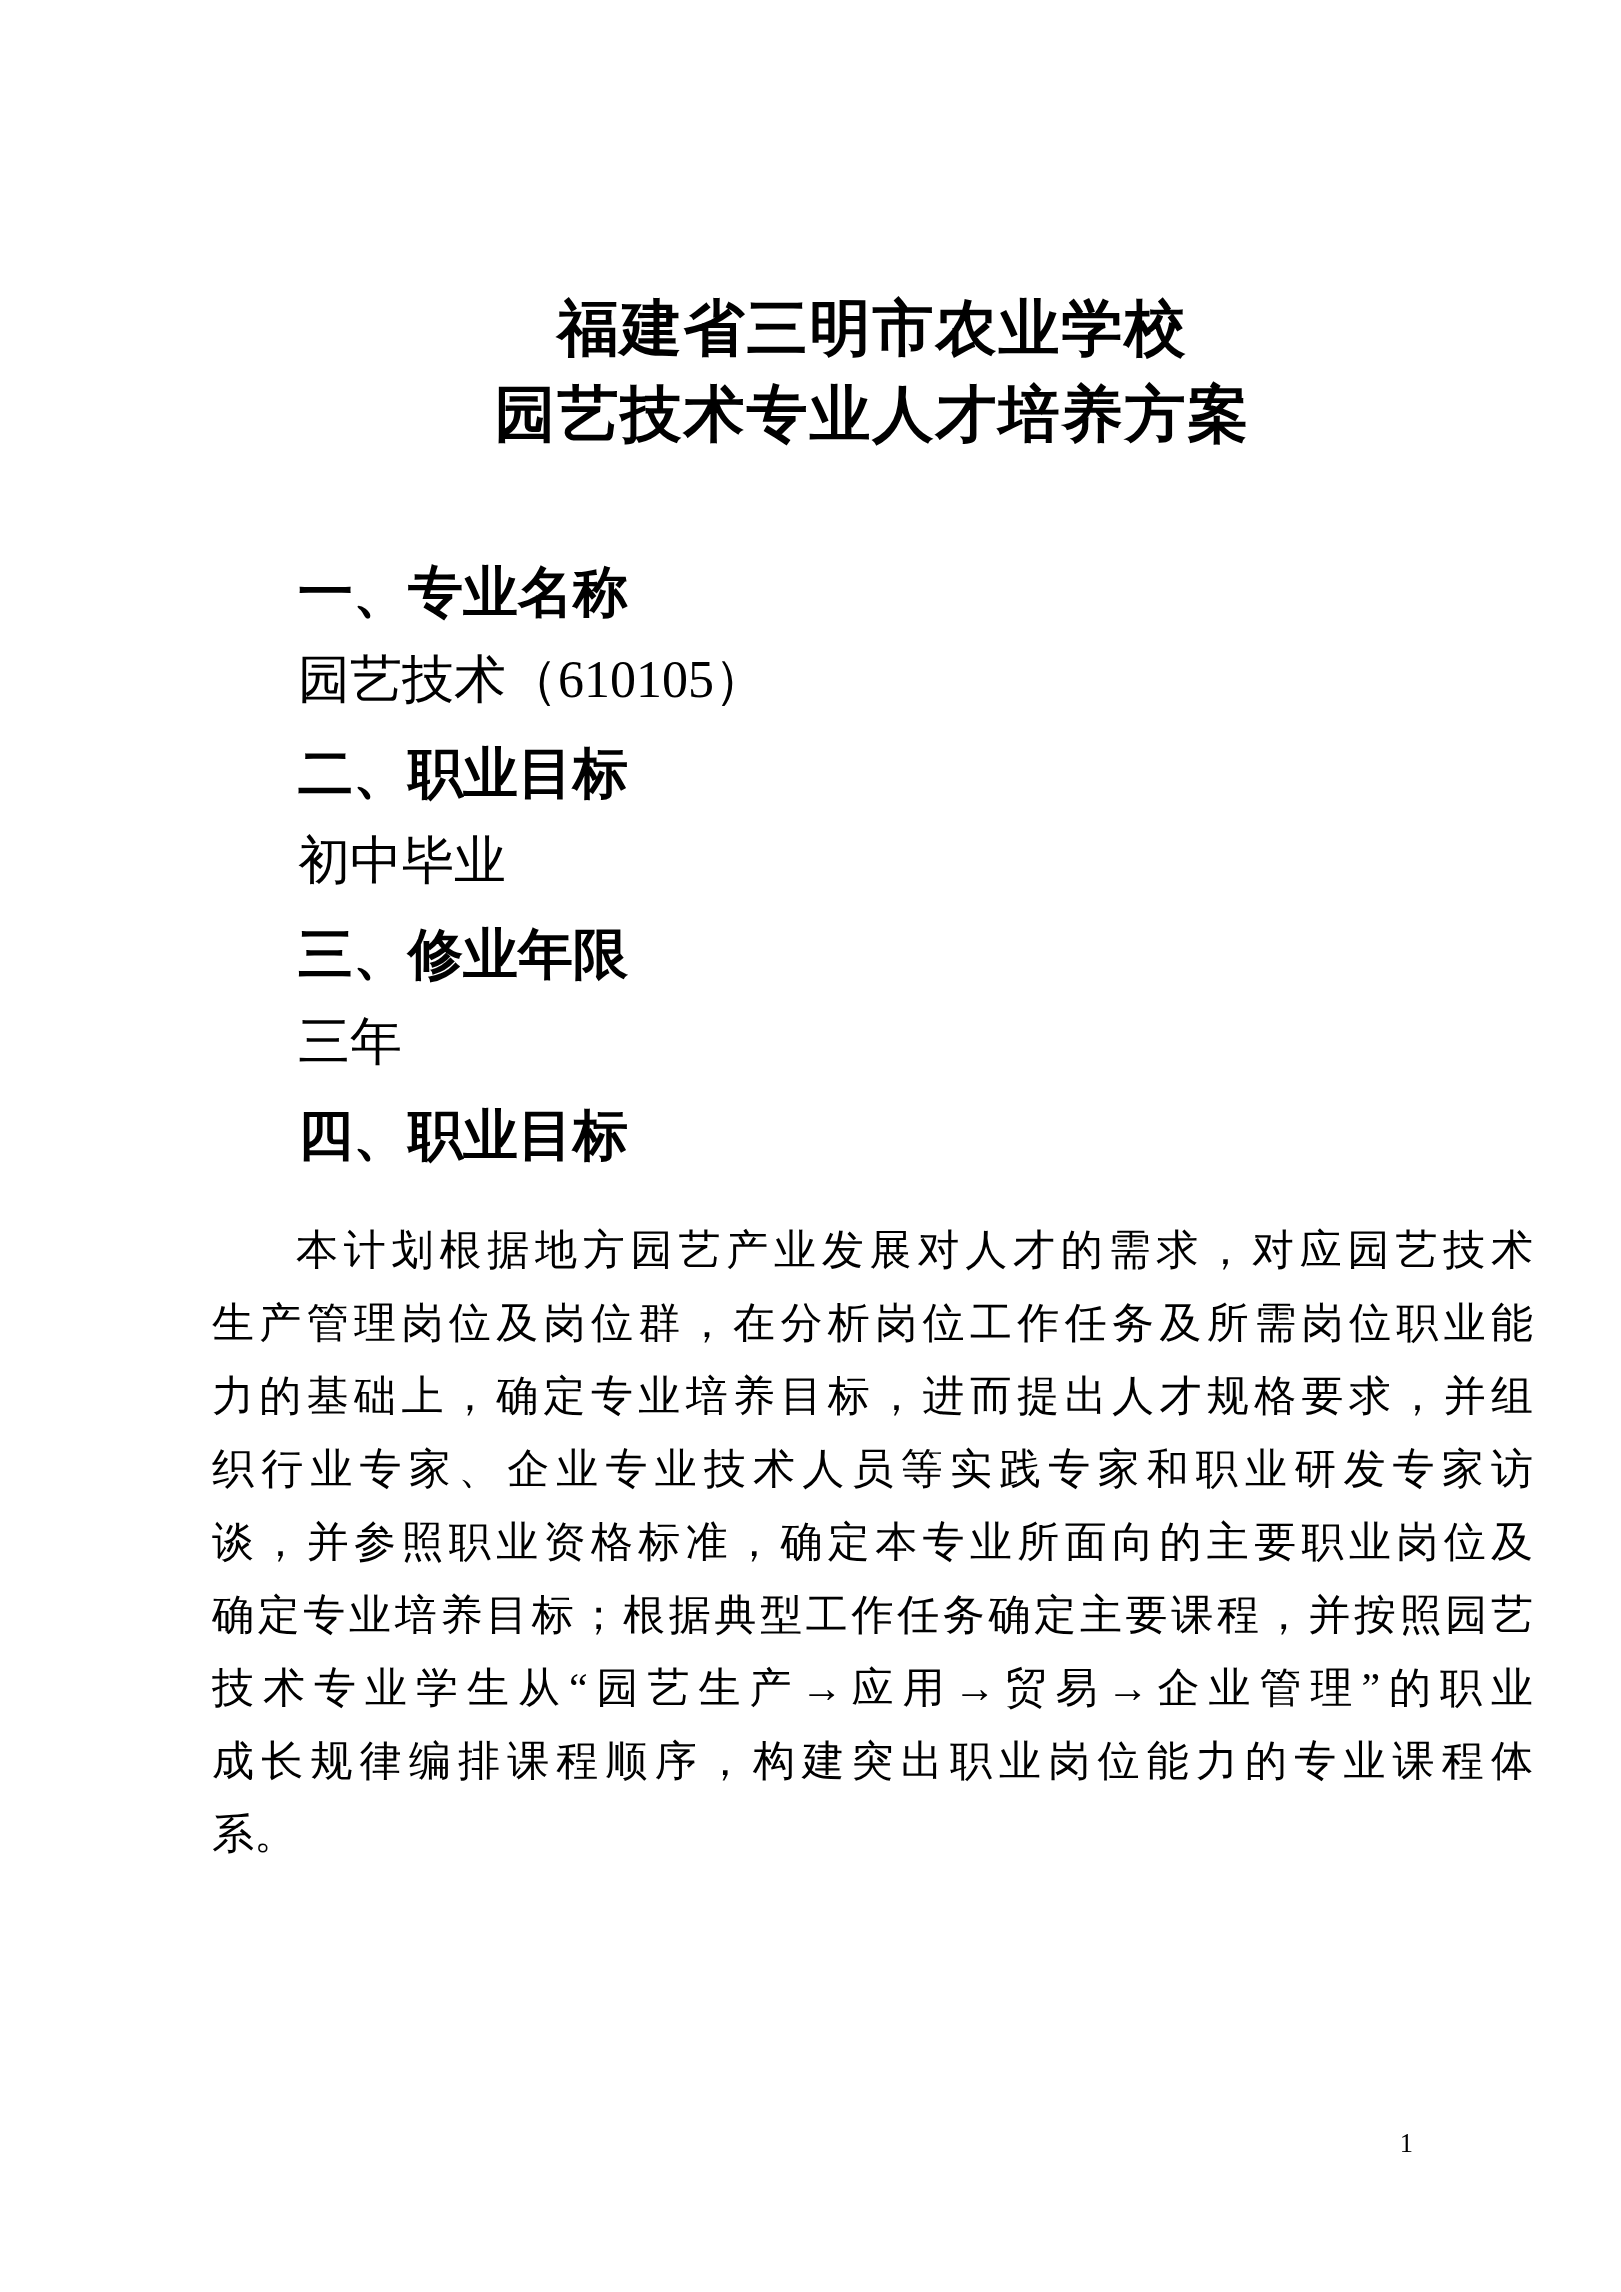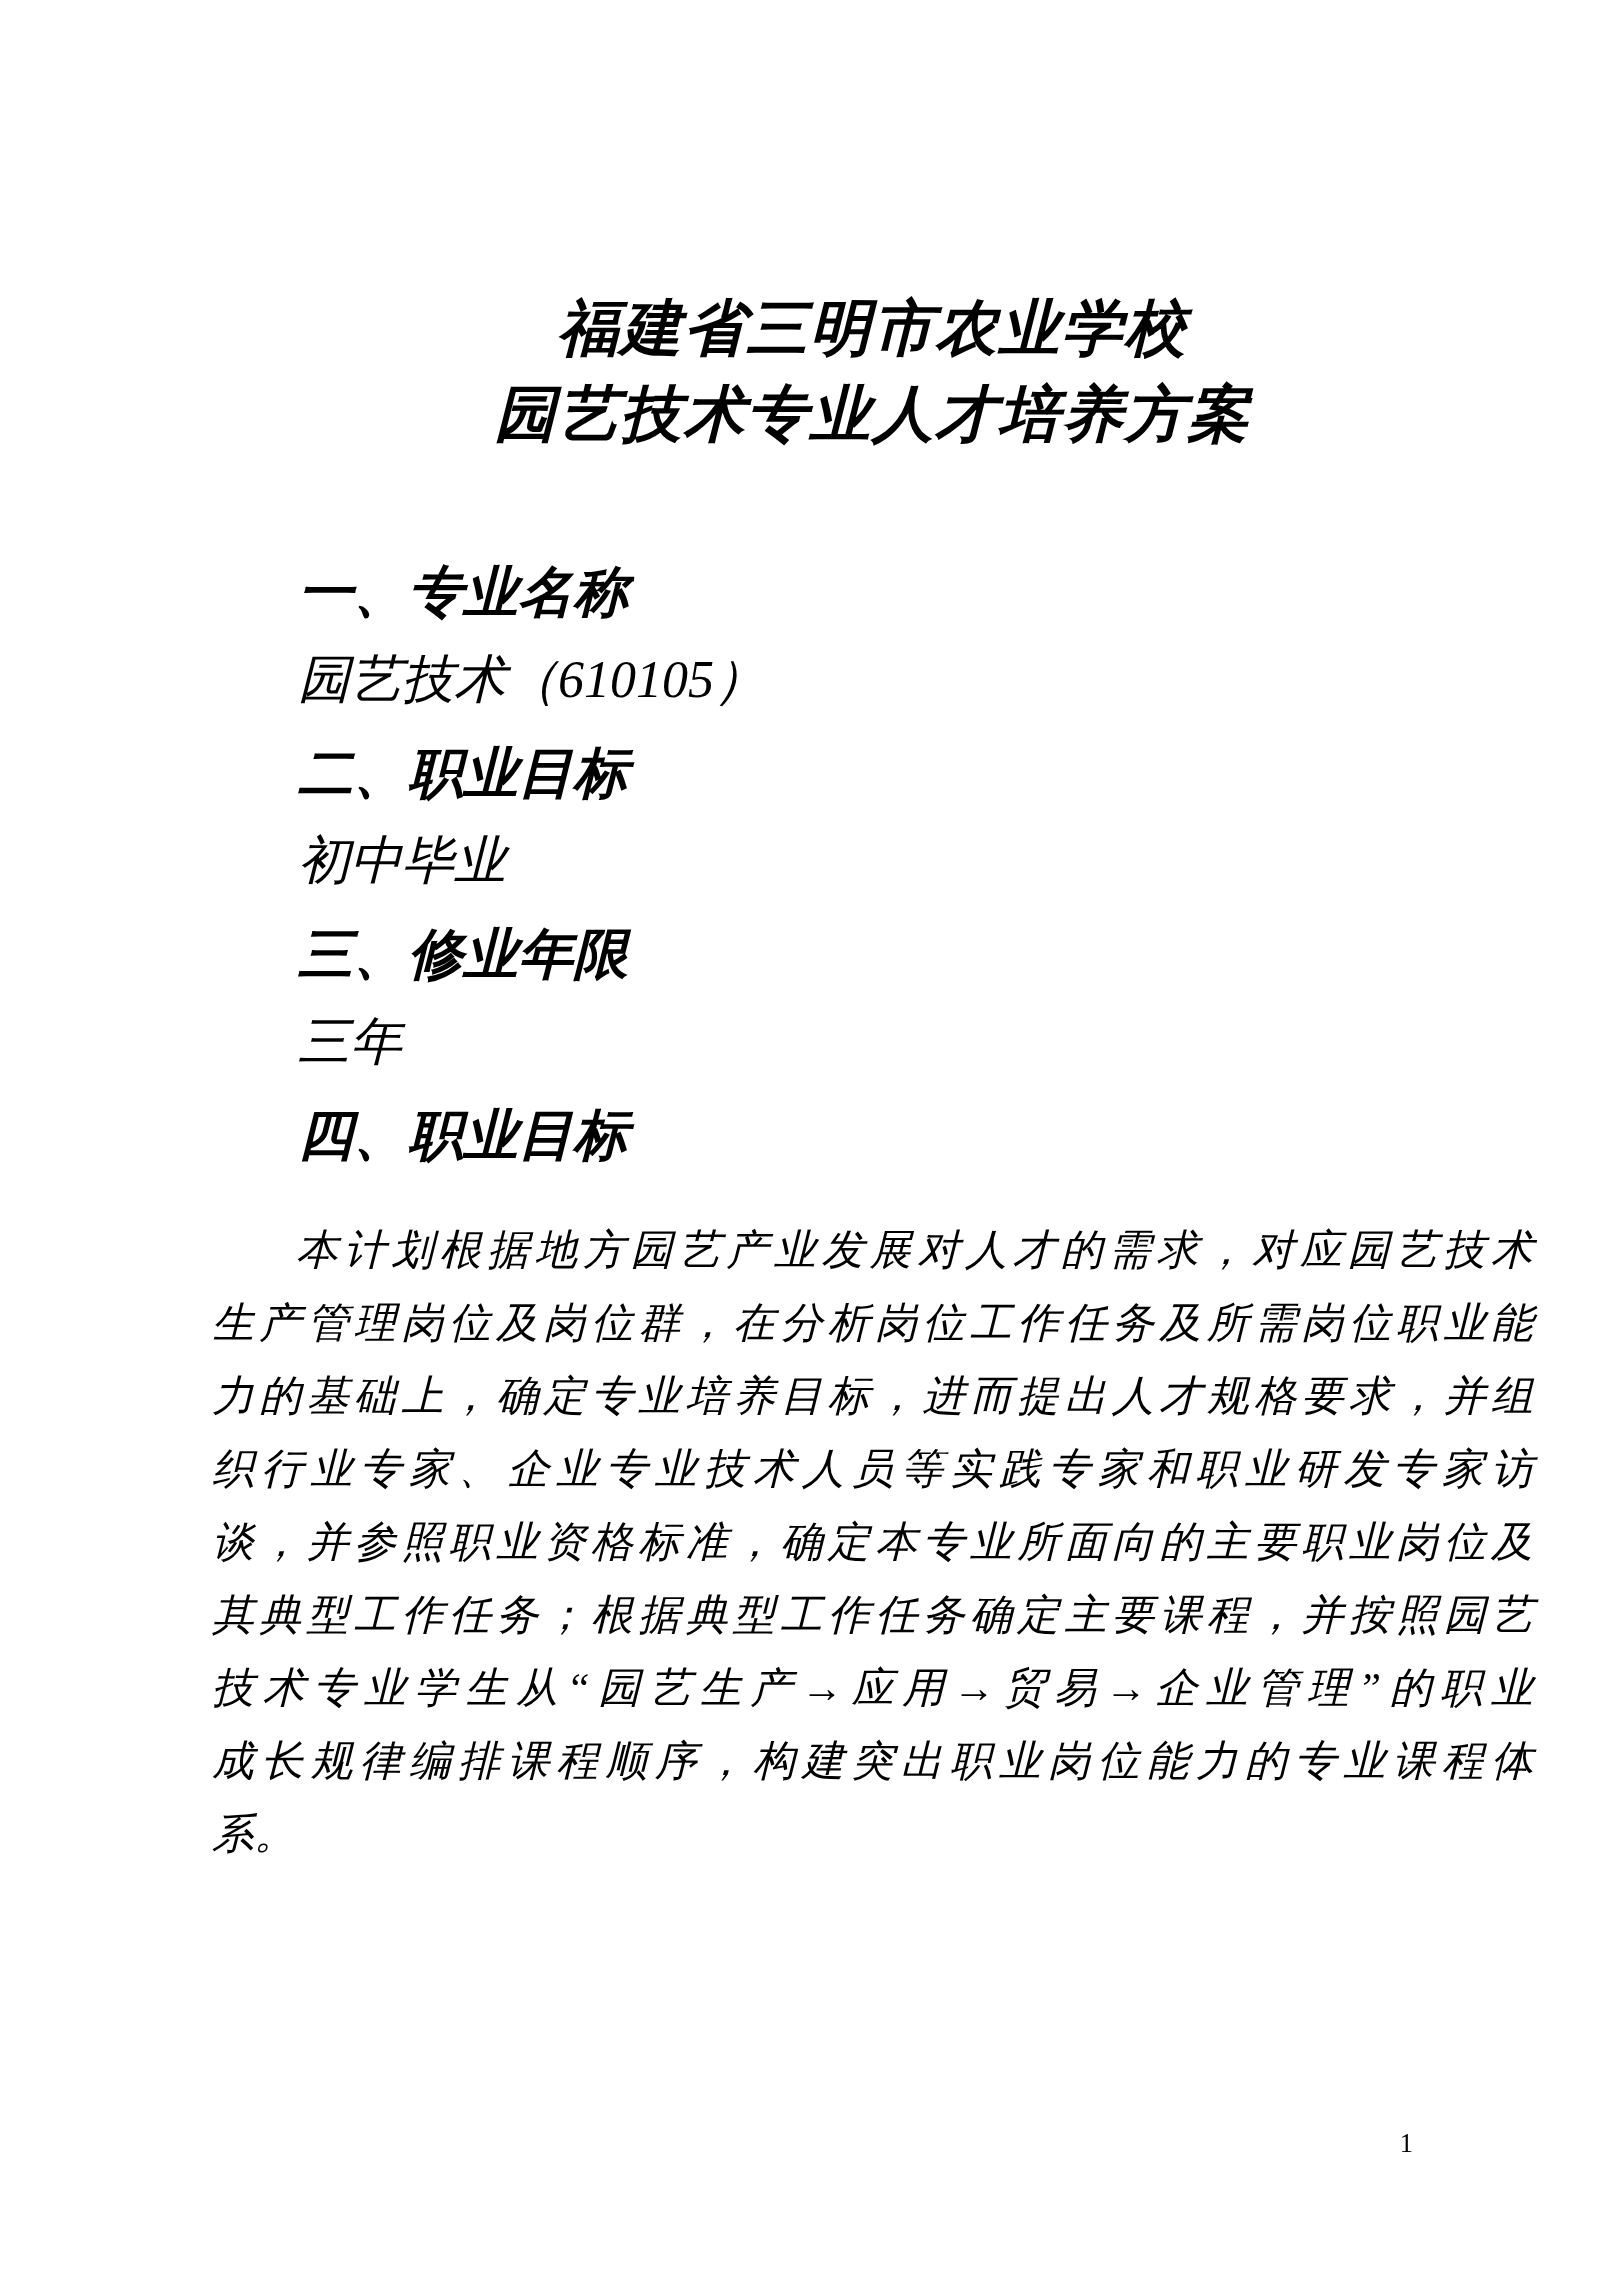--- a/index.html
+++ b/index.html
@@ -12,21 +12,20 @@
     width: 1621px;
     height: 2293px;
     background: #ffffff;
     color: #000000;
     font-family: "Liberation Serif", serif;
     overflow: hidden;
   }
   .content {
     padding-left: 212px;
     padding-right: 88px;
-    font-style: italic;
   }
   .doc-title {
     margin-top: 286px;
     text-align: center;
     font-family: "Liberation Serif", serif;
     font-weight: bold;
     font-size: 61px;
     line-height: 86px;
     letter-spacing: 2px;
   }
@@ -98,21 +97,21 @@
     <div class="sec-body">三年</div>
 
     <div class="sec-heading">四、职业目标</div>
 
     <div class="paragraph">
       <div class="pline indent">本计划根据地方园艺产业发展对人才的需求，对应园艺技术</div>
       <div class="pline">生产管理岗位及岗位群，在分析岗位工作任务及所需岗位职业能</div>
       <div class="pline">力的基础上，确定专业培养目标，进而提出人才规格要求，并组</div>
       <div class="pline">织行业专家、企业专业技术人员等实践专家和职业研发专家访</div>
       <div class="pline">谈，并参照职业资格标准，确定本专业所面向的主要职业岗位及</div>
-      <div class="pline">其典型工作任务；根据典型工作任务确定主要课程，并按照园艺</div>
+      <div class="pline">确定专业培养目标；根据典型工作任务确定主要课程，并按照园艺</div>
       <div class="pline">技术专业学生从“园艺生产→应用→贸易→企业管理”的职业</div>
       <div class="pline">成长规律编排课程顺序，构建突出职业岗位能力的专业课程体</div>
       <div class="pline last">系。</div>
     </div>
 
   </div>
 
   <div class="page-number">1</div>
 </div>
 

